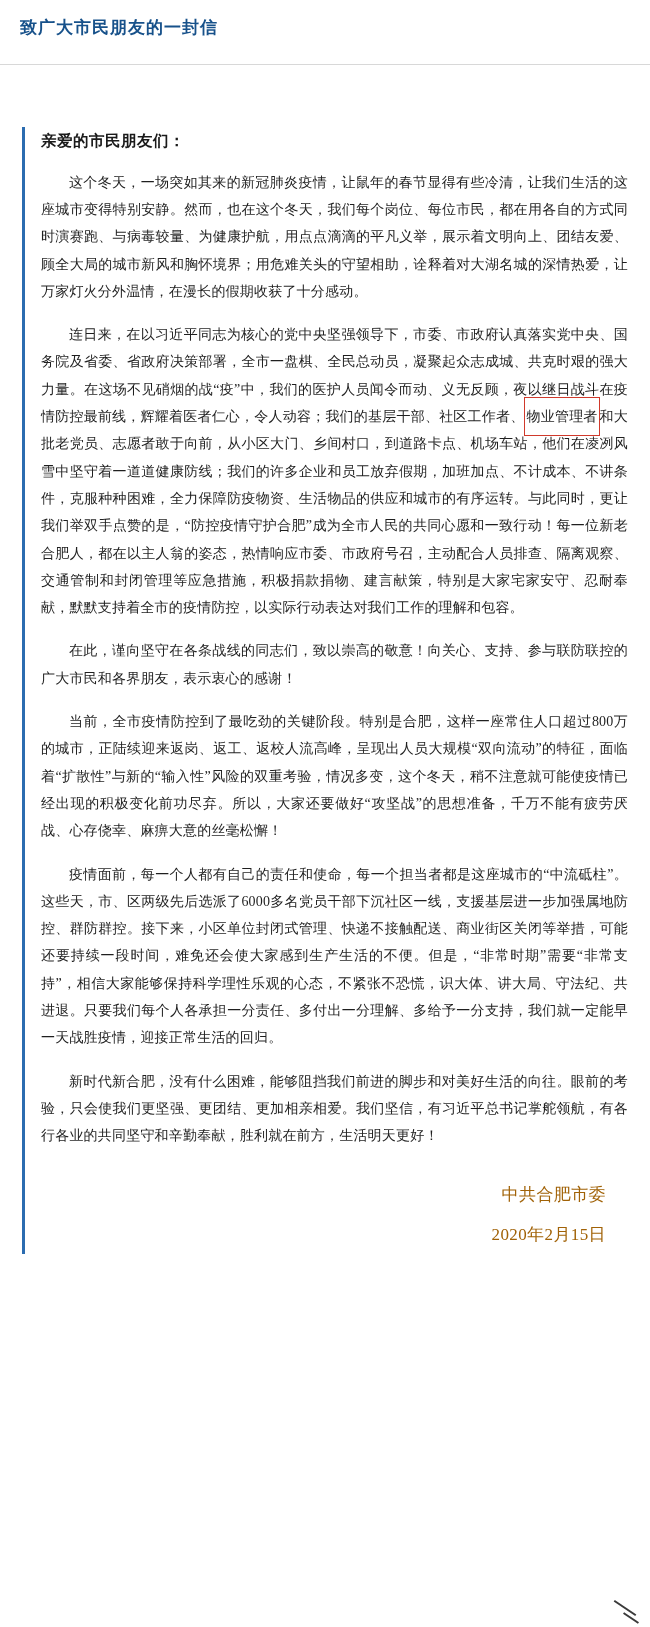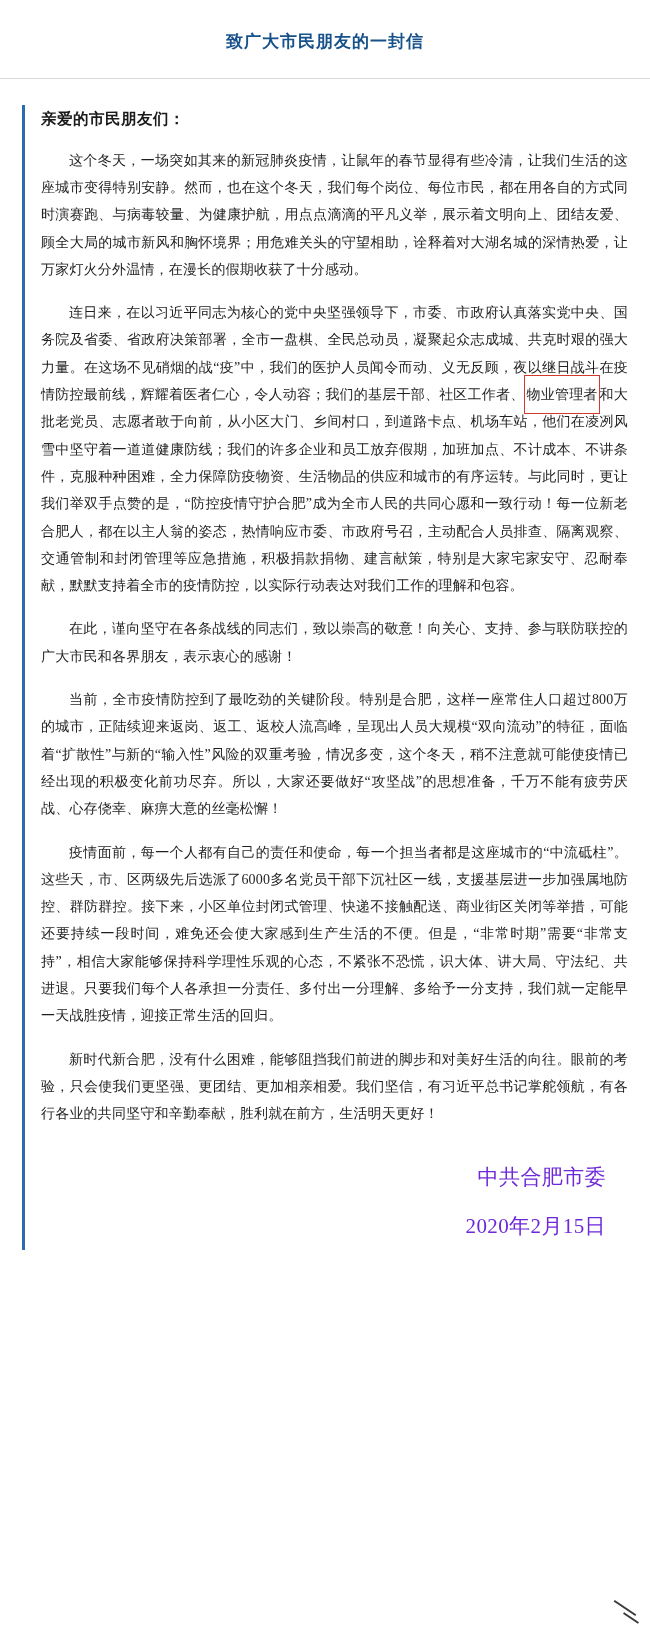--- a/index.html
+++ b/index.html
@@ -16,22 +16,21 @@
   }
   .page {
     width: 650px;
     min-height: 1627px;
     box-sizing: border-box;
     position: relative;
     background: #fff;
     overflow: hidden;
   }
   .title-bar {
-    padding: 30px 20px 20px 20px;
-    text-align: center;
+    padding: 16px 20px 20px 20px;
   }
   .doc-title {
     font-family: "Liberation Sans", "DejaVu Sans", sans-serif;
     font-size: 17px;
     font-weight: bold;
     color: #17518a;
     letter-spacing: 1px;
     line-height: 1.4;
   }
   .divider {
@@ -40,20 +39,21 @@
     margin: 4px 0 0 0;
   }
   .content-wrap {
     padding: 26px 22px 40px 22px;
     box-sizing: border-box;
   }
   .content-inner {
     border-left: 3px solid #2b6cb0;
     padding-left: 16px;
     box-sizing: border-box;
+    margin-top: 36px;
   }
   .salutation {
     font-weight: bold;
     font-size: 15.5px;
     color: #1a1a1a;
     margin: 0 0 14px 0;
     line-height: 1.8;
     letter-spacing: 0.5px;
   }
   p.para {
@@ -69,23 +69,23 @@
     border: 1px solid #d0392b;
     padding: 11px 1px;
     display: inline;
   }
   .sign-block {
     margin-top: 26px;
     padding-right: 22px;
     text-align: right;
   }
   .sign-line {
-    font-size: 21px;
+    font-size: 17px;
     line-height: 2.3;
-    color: #6d28d9;
+    color: #a16207;
     letter-spacing: 0.4px;
   }
   .corner-mark {
     position: absolute;
     right: 6px;
     bottom: 4px;
     width: 34px;
     height: 26px;
   }
   .corner-mark span {

